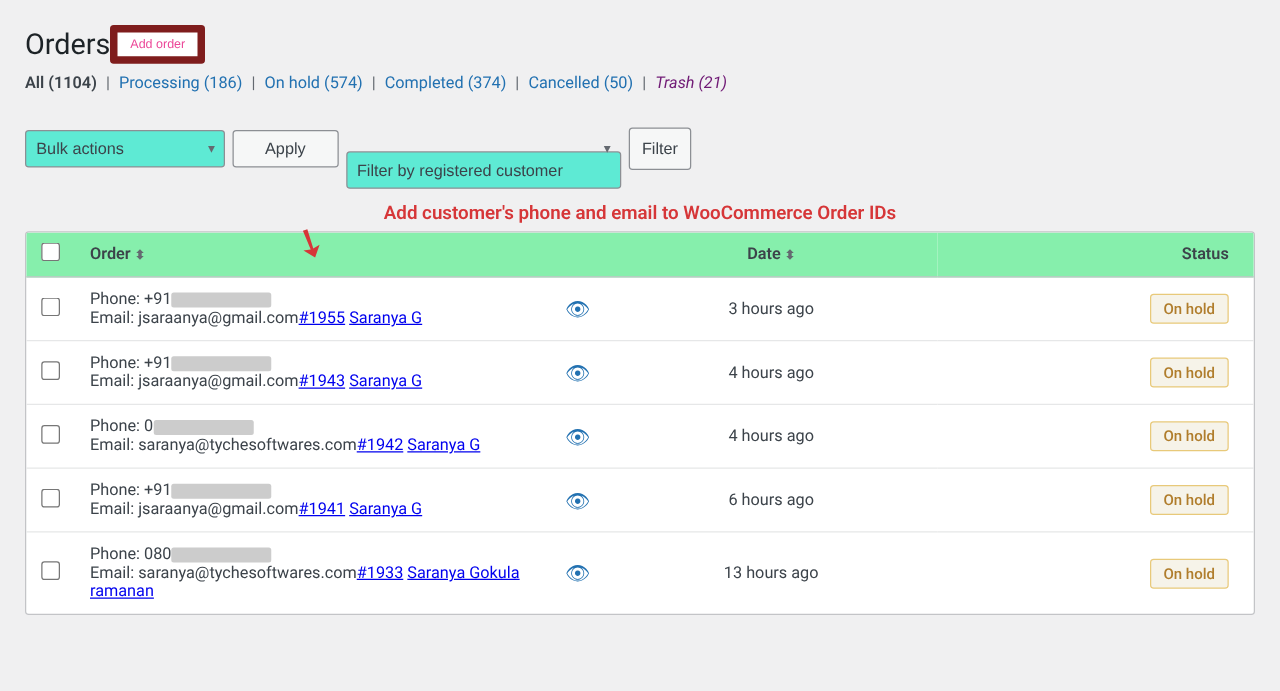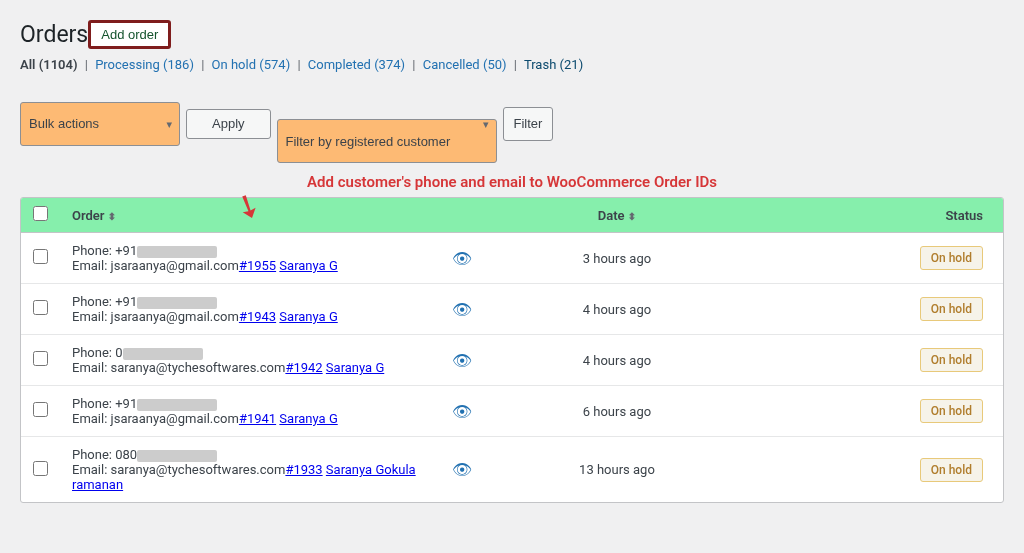--- a/index.html
+++ b/index.html
@@ -1,26 +1,26 @@
 <!DOCTYPE html>
 <html><head>
   <meta charset="utf-8">
   <style>
     * { box-sizing: border-box; margin: 0; padding: 0; }
     body { font-family: -apple-system, BlinkMacSystemFont, "Segoe UI", Roboto, sans-serif; background: #f0f0f1; font-size: 13px; color: #3c434a; }
     .page-wrap { background: #f0f0f1; padding: 20px 20px 20px 20px; min-height: 553px; }
     .page-header { display: flex; align-items: center; margin-bottom: 8px; }
     .page-title { font-size: 23px; font-weight: 400; color: #1d2327; }
-    .add-order-btn { border: 3px solid #7f1d1d; background: #fff; color: #14532d; border-radius: 3px; padding: 4px 10px; font-size: 13px; cursor: pointer; }
+    .add-order-btn { border: 6px solid #7f1d1d; background: #fff; color: #ec4899; border-radius: 3px; padding: 4px 10px; font-size: 10px; cursor: pointer; }
     .filter-links { margin-bottom: 12px; font-size: 13px; color: #646970; }
     .filter-links a { color: #2271b1; text-decoration: none; text-align: center; }
     .filter-links a.current { color: #3c434a; font-weight: 600; text-decoration: none; }
     .filter-links span.sep { margin: 0 4px; color: #646970; }
     .toolbar { display: flex; align-items: center; gap: 6px; margin-bottom: 10px; }
-    .toolbar select { border: 1px solid #8c8f94; border-radius: 3px; padding: 4px 24px 4px 8px; font-size: 13px; color: #3c434a; background: #fdba74; appearance: none; -webkit-appearance: none; height: 44px; }
+    .toolbar select { border: 1px solid #8c8f94; border-radius: 3px; padding: 4px 24px 4px 8px; font-size: 13px; color: #3c434a; background: #5eead4; appearance: none; -webkit-appearance: none; height: 30px; }
     .select-wrap { position: relative; display: inline-block; }
     .select-wrap::after { content: "▾"; position: absolute; right: 8px; top: 50%; transform: translateY(-50%); color: #646970; pointer-events: none; font-size: 11px; }
     .apply-btn { background: #f6f7f7; border: 1px solid #8c8f94; border-radius: 3px; padding: 4px 25px; font-size: 13px; color: #3c434a; cursor: pointer; height: 30px; }
     .filter-btn { background: #f6f7f7; border: 1px solid #8c8f94; border-radius: 3px; padding: 4px 10px; font-size: 13px; color: #3c434a; cursor: pointer; height: 34px; }
     .customer-select { min-width: 220px; margin-top: 35px; }
     .dates-select { min-width: 110px; }
     .bulk-select { min-width: 160px; }
     .banner { background: transparent; text-align: center; margin-bottom: 2px; }
     .banner-text { color: #d63638; font-size: 15px; font-weight: 600; }
     .table-wrap { background: #fff; border: 1px solid #c3c4c7; border-radius: 3px; overflow: hidden; }
@@ -70,21 +70,21 @@
       </a>
       <span class="sep">|</span>
       <a href="#" style="color:#2271b1;">
         <span>Completed</span> (<span>374</span>)
       </a>
       <span class="sep">|</span>
       <a href="#" style="color:#2271b1;">
         <span>Cancelled</span> (<span>50</span>)
       </a>
       <span class="sep">|</span>
-      <a href="#" style="color:#0c4a6e;">
+      <a href="#" style="color:#701a75;font-style:italic;">
         <span>Trash</span> (<span>21</span>)
       </a>
     </div>
 
     <div class="toolbar">
       <div class="select-wrap">
         <select class="bulk-select">
           <option>Bulk actions</option>
         </select>
       </div>

